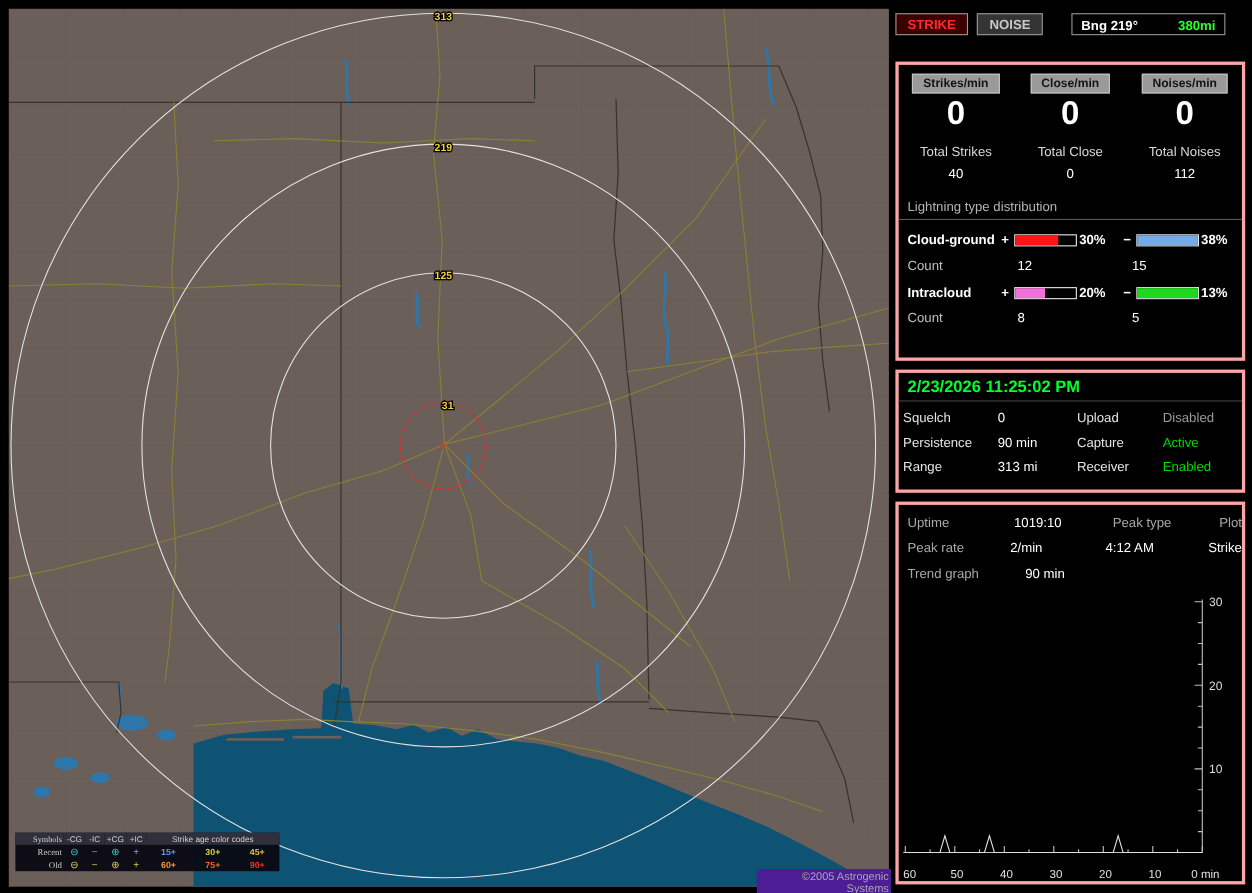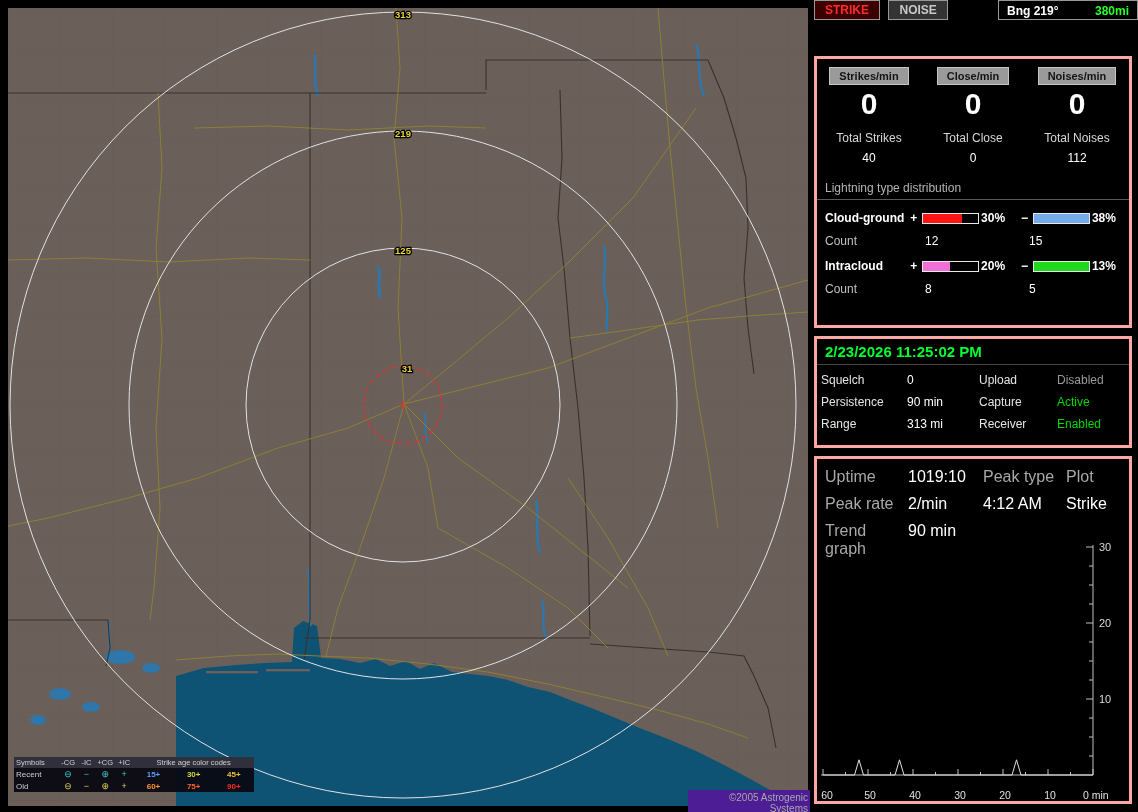--- a/index.html
+++ b/index.html
@@ -5,28 +5,28 @@
   html,body{margin:0;padding:0;background:#000;}
   body{width:1138px;height:812px;position:relative;font-family:"Liberation Sans",sans-serif;overflow:hidden;color:#fff;}
   .abs{position:absolute;}
 
   
   #map-wrap{left:8px;top:8px;width:800px;height:798px;background:#6a5f59;}
   #legend{left:14px;top:757px;width:240px;background:rgba(8,8,18,.94);font-size:8px;color:#ccc;}
   #legend table{border-collapse:collapse;width:100%;}
   #legend td{padding:1px 2px;white-space:nowrap;text-align:center;}
   #legend .hdr td{background:#30303c;color:#cfcfcf;font-size:7.5px;}
-  #legend td.lbl{text-align:left;width:44px;}
+  #legend td.lbl{text-align:right;width:44px;font-family:Liberation Serif, serif;}
   #legend .sym-cell{font-size:9px;width:15px;}
   #legend .age-cell{font-weight:bold;width:40px;}
   #copyright{left:688px;top:790px;width:116px;background:#4c1d95;color:#a8a8a8;font-size:10px;padding:2px 2px 2px 4px;text-align:right;}
 
   
   .section{left:814px;width:318px;background:#000;border:3px solid #fca5a5;box-sizing:border-box;}
-  #topbar{left:814px;top:0;width:324px;height:26px;}
+  #topbar{left:814px;top:12px;width:300px;height:26px;}
   .tbtn{display:inline-block;height:18px;line-height:18px;padding:0 10px;font-size:12px;font-weight:bold;border:1px solid #979797;vertical-align:top;margin-right:4px;}
   #strike-btn{background:#3c0000;color:#ff2a2a;}
   #noise-btn{background:#343434;color:#c8c8c8;}
   #bng-box{position:absolute;right:0;top:0;width:140px;height:20px;border:1px solid #979797;background:#000;font-size:12px;font-weight:bold;line-height:20px;padding:0 8px;box-sizing:border-box;}
   #bng-box .rng{color:#2aff2a;float:right;}
 
   #sec-counters{top:56px;height:272px;}
   .cnt-row{display:flex;}
   .cnt-col{width:106px;text-align:center;}
   .badge{display:inline-block;background:#9a9a9a;color:#141414;font-size:11px;font-weight:bold;padding:2px 9px;border:1px solid #c4c4c4;margin-top:8px;}
@@ -50,21 +50,21 @@
   #datetime{color:#00ff30;font-weight:bold;font-size:15px;padding:4px 0 4px 8px;border-bottom:1px solid #454545;}
   .set-row{display:flex;font-size:12px;margin-top:8px;}
   .set-row .l1{width:86px;margin-left:4px;color:#e4e4e4;}
   .set-row .v1{width:72px;color:#fff;}
   .set-row .l2{width:78px;color:#e4e4e4;}
   .set-row .v2{color:#fff;}
   .v2.dim{color:#9a9a9a;}
   .v2.green{color:#00d800;}
 
   #sec-stats{top:456px;height:348px;}
-  .stat-row{display:flex;font-size:16px;margin-top:9px;}
+  .stat-row{display:flex;font-size:12px;margin-top:9px;gap:24px;}
   .stat-row .s1{width:83px;margin-left:8px;}
   .stat-row .s2{width:75px;}
   .stat-row .s3{width:83px;}
   .glabel{color:#a8a8a8;}
   .gval{color:#fff;}
   #trend-svg{position:absolute;left:4px;top:80px;}
   .ytick{fill:#dcdcdc;font-size:11px;font-family:"Liberation Sans",sans-serif;}
   #xticks{position:absolute;left:4px;top:330px;width:312px;height:14px;font-size:10.5px;color:#e0e0e0;}
   #xticks span{position:absolute;transform:translateX(-50%);}
   #xticks span.last{transform:none;}

